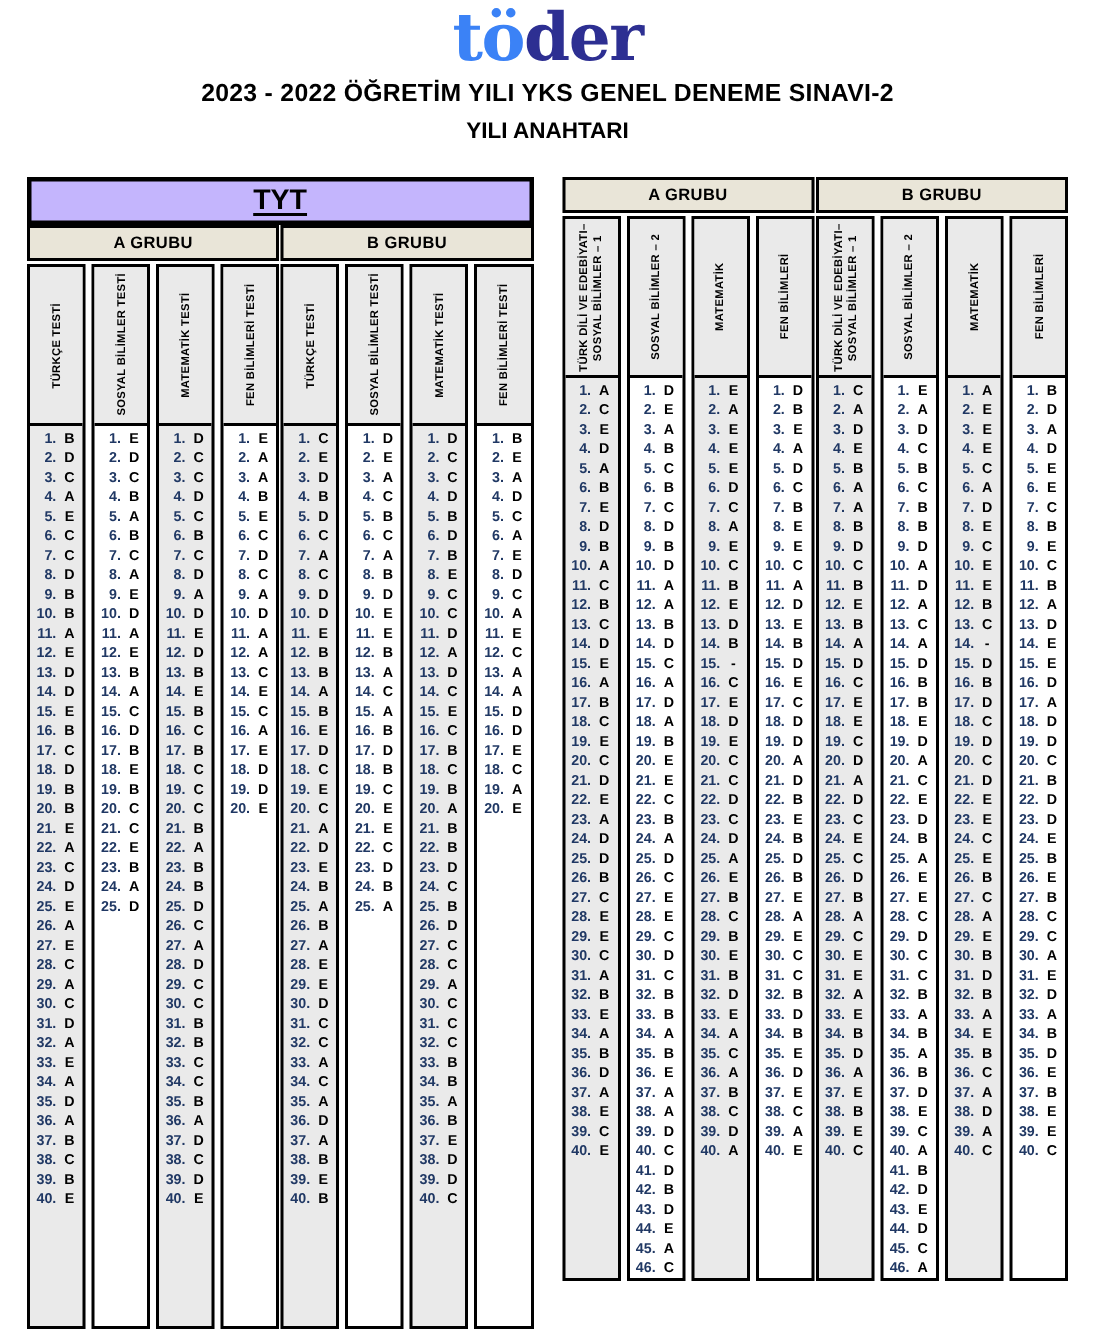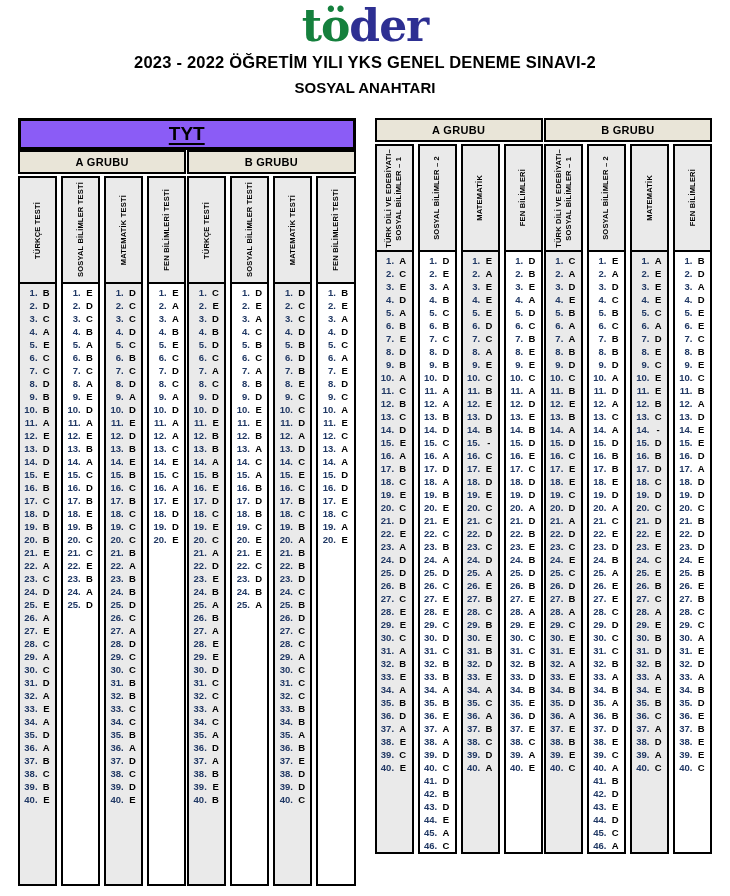--- a/index.html
+++ b/index.html
@@ -6,21 +6,21 @@
   body{
     width:730px;height:896px;background:#ffffff;position:relative;overflow:hidden;
     font-family:"Liberation Sans",sans-serif;color:#000;
   }
   .pagehead{text-align:center;padding-top:2px;}
   .logo{font-family:"DejaVu Serif",serif;font-weight:bold;font-size:44px;line-height:48px;letter-spacing:-1px;}
   .t1{font-size:16.5px;font-weight:bold;margin-top:3px;letter-spacing:.2px;}
   .t2{font-size:15px;font-weight:bold;margin-top:7px;}
   .panels{position:absolute;top:118px;left:18px;right:18px;display:flex;gap:19px;}
   .panel{flex:1;min-width:0;}
-  .ptitle{border:3px solid #000;height:32px;box-sizing:border-box;display:flex;align-items:center;justify-content:center;font-weight:bold;font-size:19px;background:#8b5cf6;text-align:right;}
+  .ptitle{border:3px solid #000;height:32px;box-sizing:border-box;display:flex;align-items:center;justify-content:center;font-weight:bold;font-size:19px;background:#c4b5fd;text-align:right;}
   .ptitle span{text-decoration:underline;text-decoration-thickness:2px;text-underline-offset:3px;}
   .groups{display:flex;gap:1px;}
   .group{flex:1;min-width:0;}
   .gbar{border:2px solid #000;background:#e9e5d8;height:24px;box-sizing:border-box;display:flex;align-items:center;justify-content:center;font-weight:bold;font-size:11px;letter-spacing:.3px;}
   .cols{display:flex;gap:4px;margin-top:2px;}
   .col{flex:1;min-width:0;border:2px solid #000;height:710px;box-sizing:border-box;background:#fff;}
   .col.shaded{background:#eaeaea;}
   .colhead{height:106px;border-bottom:2px solid #000;background:#eaeaea;display:flex;align-items:center;justify-content:center;box-sizing:border-box;overflow:hidden;}
   .colhead span{
     writing-mode:vertical-rl;transform:rotate(180deg);
@@ -29,24 +29,24 @@
   .rows{padding-top:2px;}
   .row{height:13px;line-height:13px;display:flex;font-size:9.5px;}
   .qnum{width:50%;text-align:right;font-weight:bold;color:#203864;}
   .ans{flex:1;text-align:center;font-weight:bold;color:#000;}
 </style>
 </head>
 <body>
 
 <div class="pagehead">
   <div class="logo">
-    <span style="color: #15803d;">tö</span><span style="color: rgb(45, 47, 146);">der</span>
+    <span style="color: #3b82f6;">tö</span><span style="color: rgb(45, 47, 146);">der</span>
   </div>
   <div class="t1">2023 - 2022 ÖĞRETİM YILI YKS GENEL DENEME SINAVI-2</div>
-  <div class="t2">SOSYAL ANAHTARI</div>
+  <div class="t2">YILI ANAHTARI</div>
 </div>
 
 <div class="panels">
     <div class="panel">
       <div class="ptitle">
         <span>TYT</span>
       </div>
       <div class="groups">
         <div class="group">
           <div class="gbar">A GRUBU</div>

